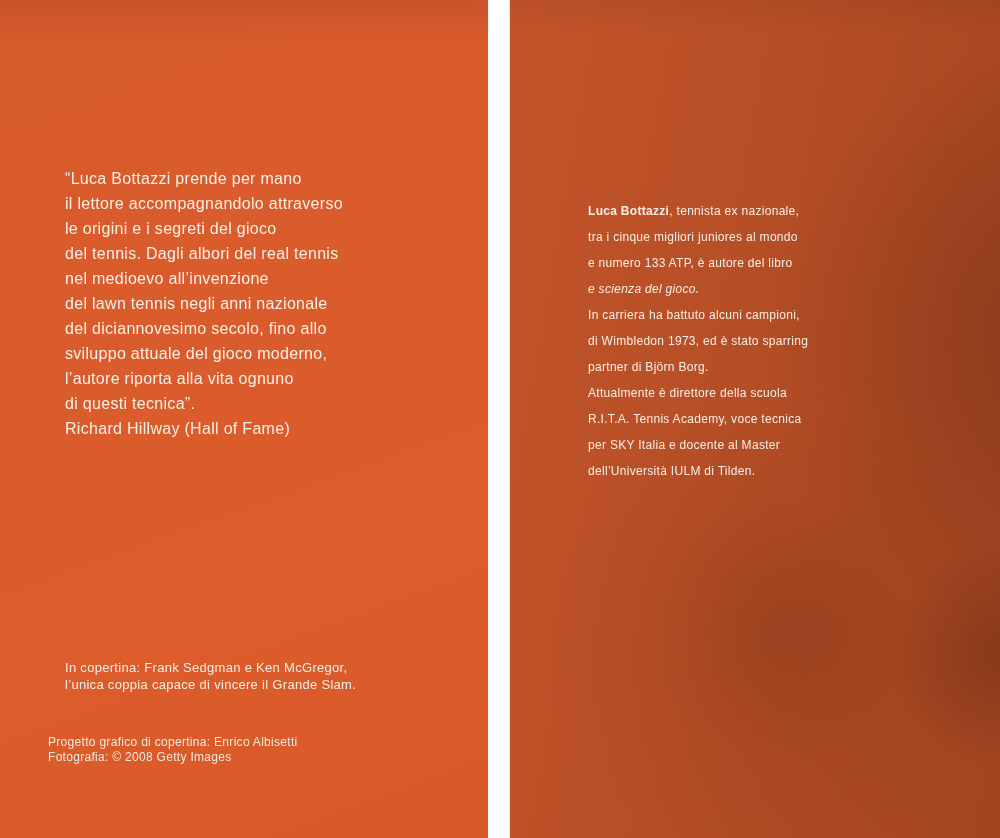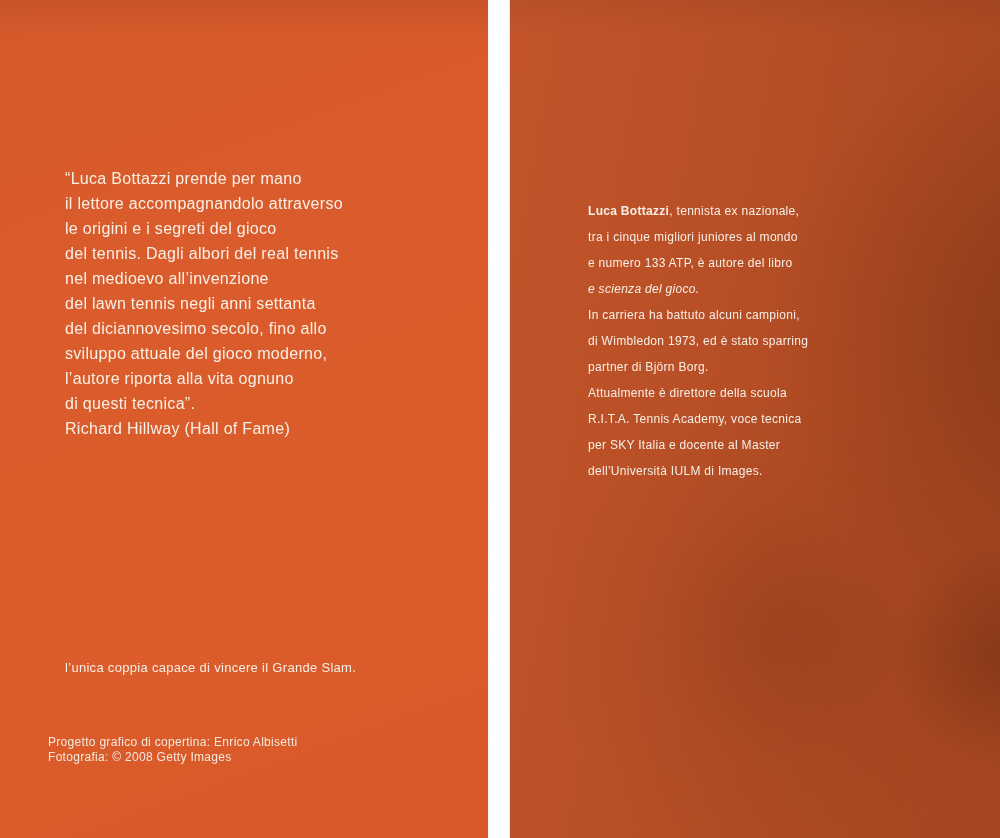--- a/index.html
+++ b/index.html
@@ -99,29 +99,30 @@
 <div class="page">
 
   <section class="panel left">
 
     <div class="quote-block">
       <div class="text-line">“Luca Bottazzi prende per mano</div>
       <div class="text-line">il lettore accompagnandolo attraverso</div>
       <div class="text-line">le origini e i segreti del gioco</div>
       <div class="text-line">del tennis. Dagli albori del real tennis</div>
       <div class="text-line">nel medioevo all’invenzione</div>
-      <div class="text-line">del lawn tennis negli anni settanta</div>
+      <div class="text-line">del lawn tennis negli anni nazionale</div>
       <div class="text-line">del diciannovesimo secolo, fino allo</div>
       <div class="text-line">sviluppo attuale del gioco moderno,</div>
       <div class="text-line">l’autore riporta alla vita ognuno</div>
       <div class="text-line">di questi tecnica”.</div>
       <div class="text-line">Richard Hillway (Hall of Fame)</div>
     </div>
 
     <div class="cover-note">
+      <div class="text-line">In copertina: Frank Sedgman e Ken McGregor,</div>
       <div class="text-line">l’unica coppia capace di vincere il Grande Slam.</div>
     </div>
 
     <div class="credits">
       <div class="text-line">Progetto grafico di copertina: Enrico Albisetti</div>
       <div class="text-line">Fotografia: © 2008 Getty Images</div>
     </div>
 
   </section>
 
@@ -133,18 +134,18 @@
       <div class="text-line"><span class="bold">Luca Bottazzi</span><span>, tennista ex nazionale,</span></div>
       <div class="text-line">tra i cinque migliori juniores al mondo</div>
       <div class="text-line">e numero 133 ATP, è autore del libro</div>
       <div class="text-line italic">e scienza del gioco.</div>
       <div class="text-line">In carriera ha battuto alcuni campioni,</div>
       <div class="text-line">di Wimbledon 1973, ed è stato sparring</div>
       <div class="text-line">partner di Björn Borg.</div>
       <div class="text-line">Attualmente è direttore della scuola</div>
       <div class="text-line">R.I.T.A. Tennis Academy, voce tecnica</div>
       <div class="text-line">per SKY Italia e docente al Master</div>
-      <div class="text-line">dell’Università IULM di Images.</div>
+      <div class="text-line">dell’Università IULM di Tilden.</div>
     </div>
 
   </section>
 
 </div>
 
 </body></html>

